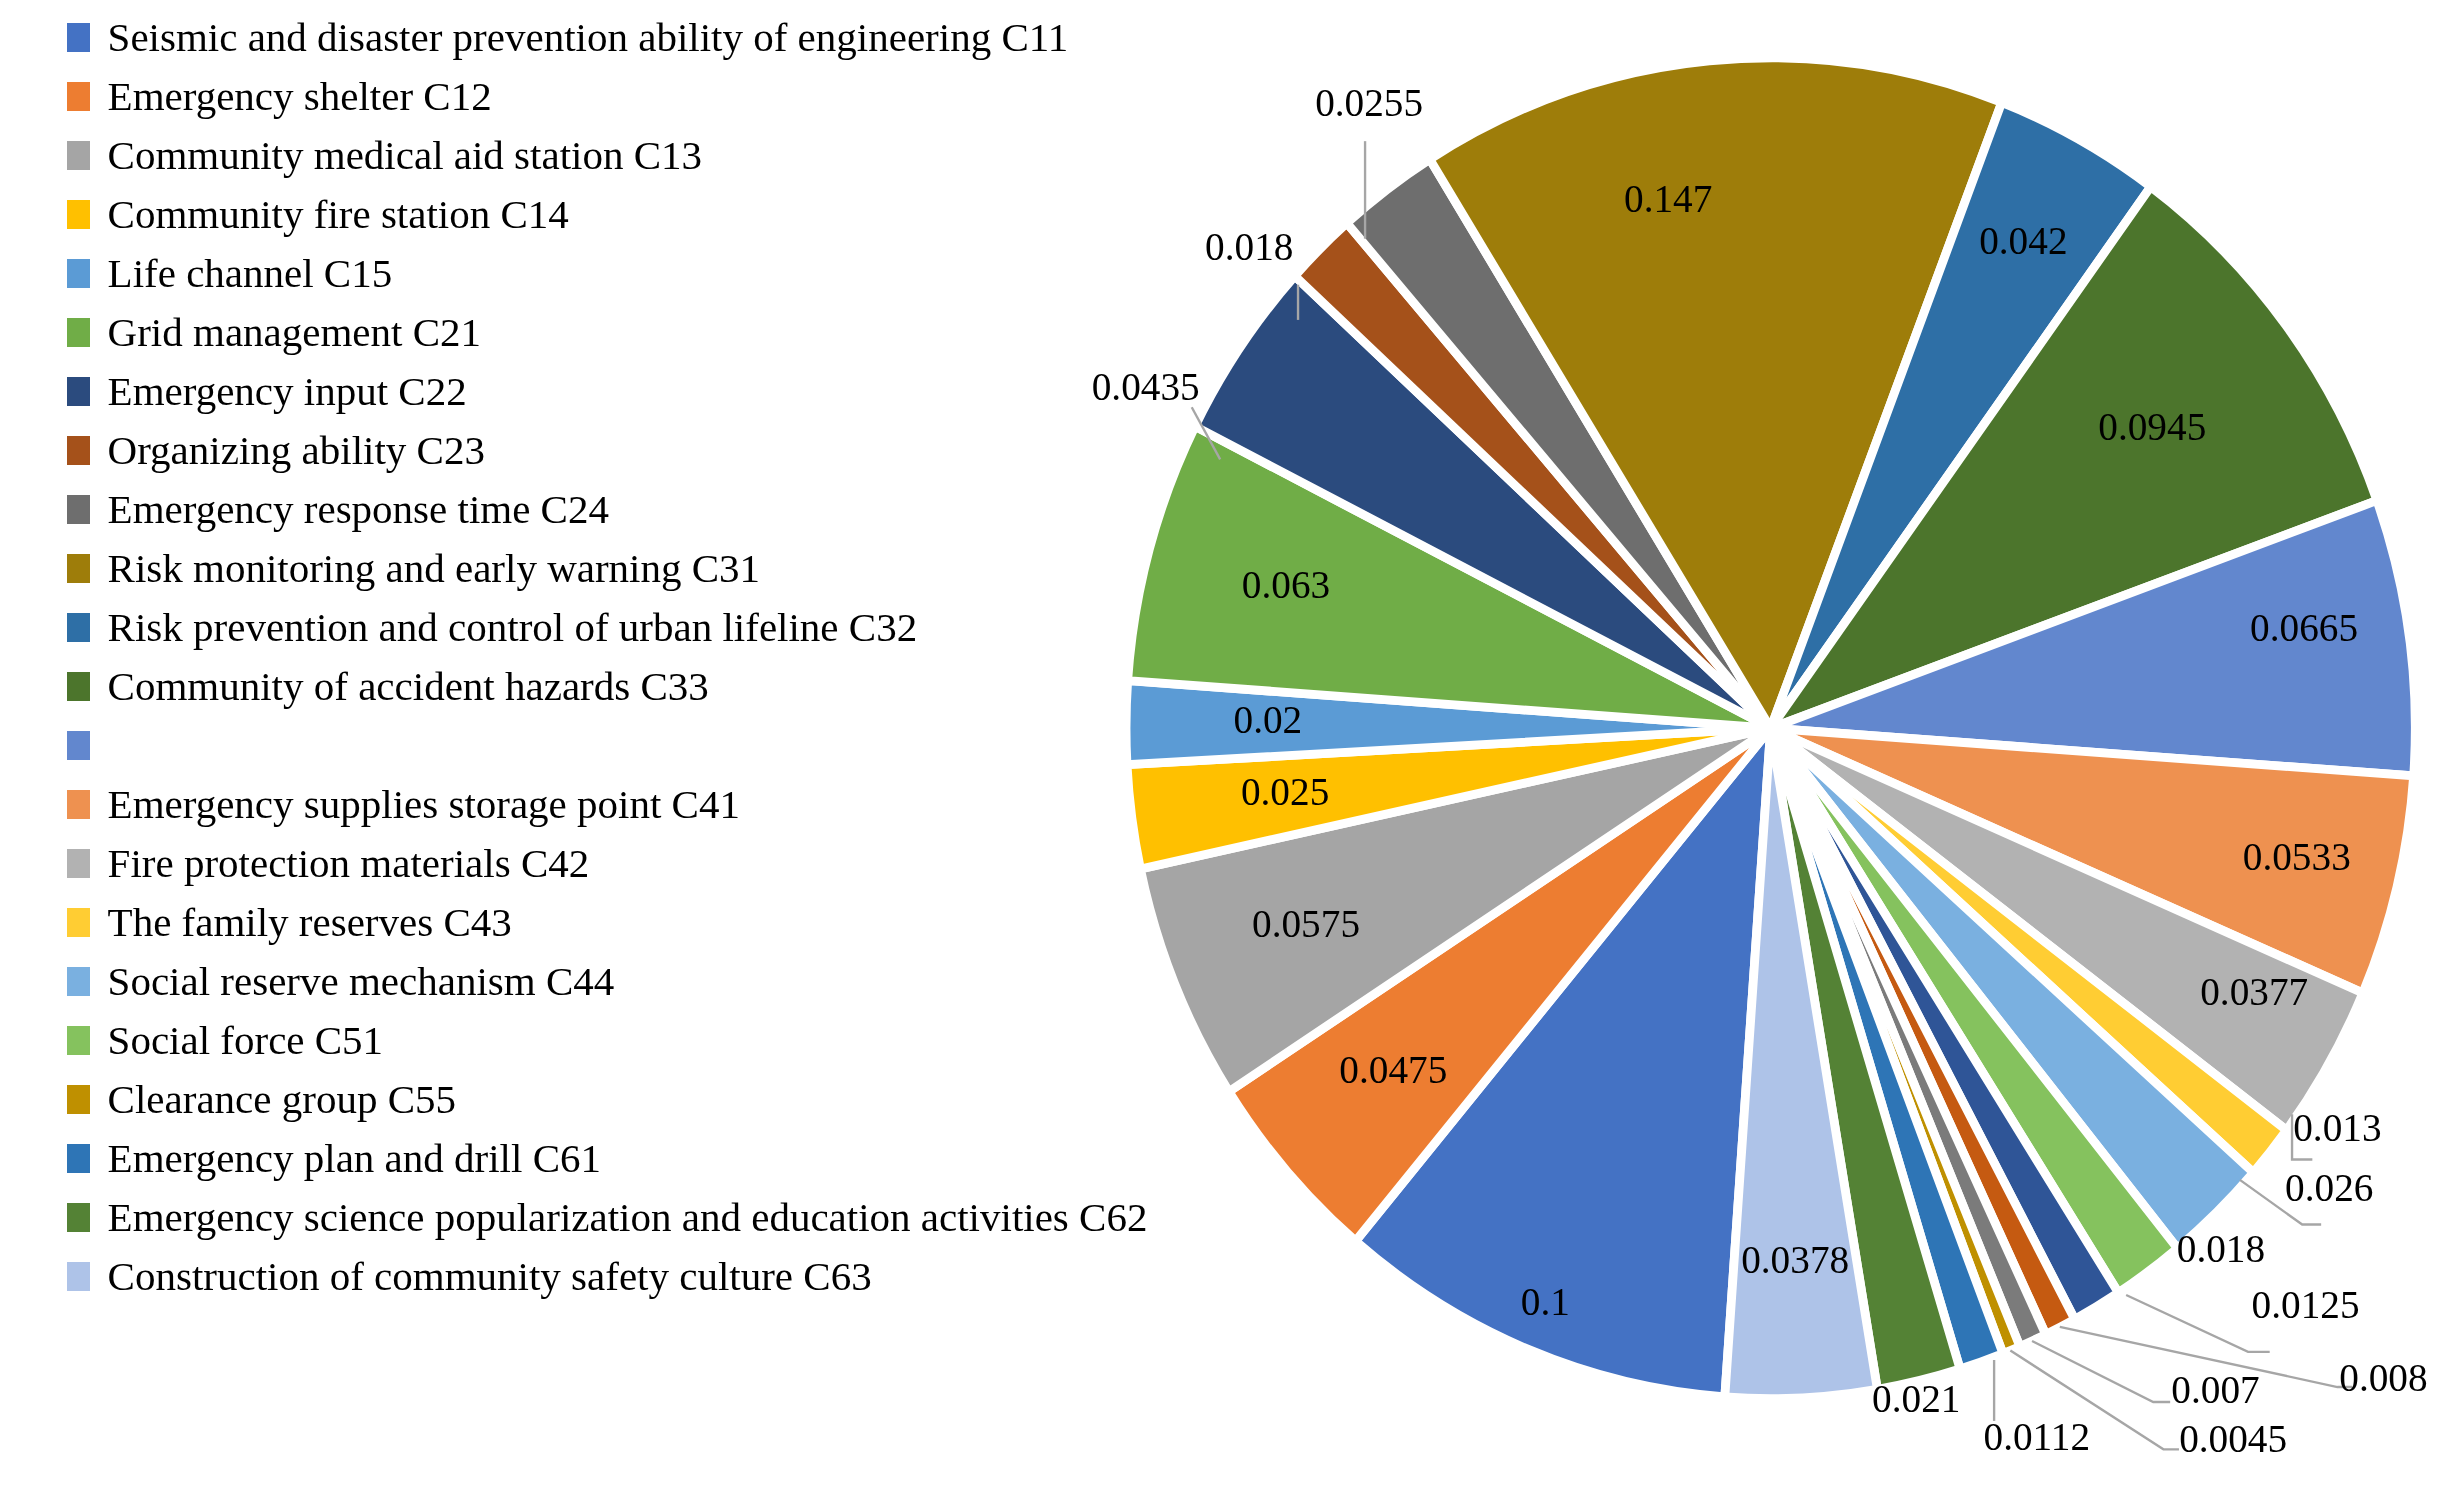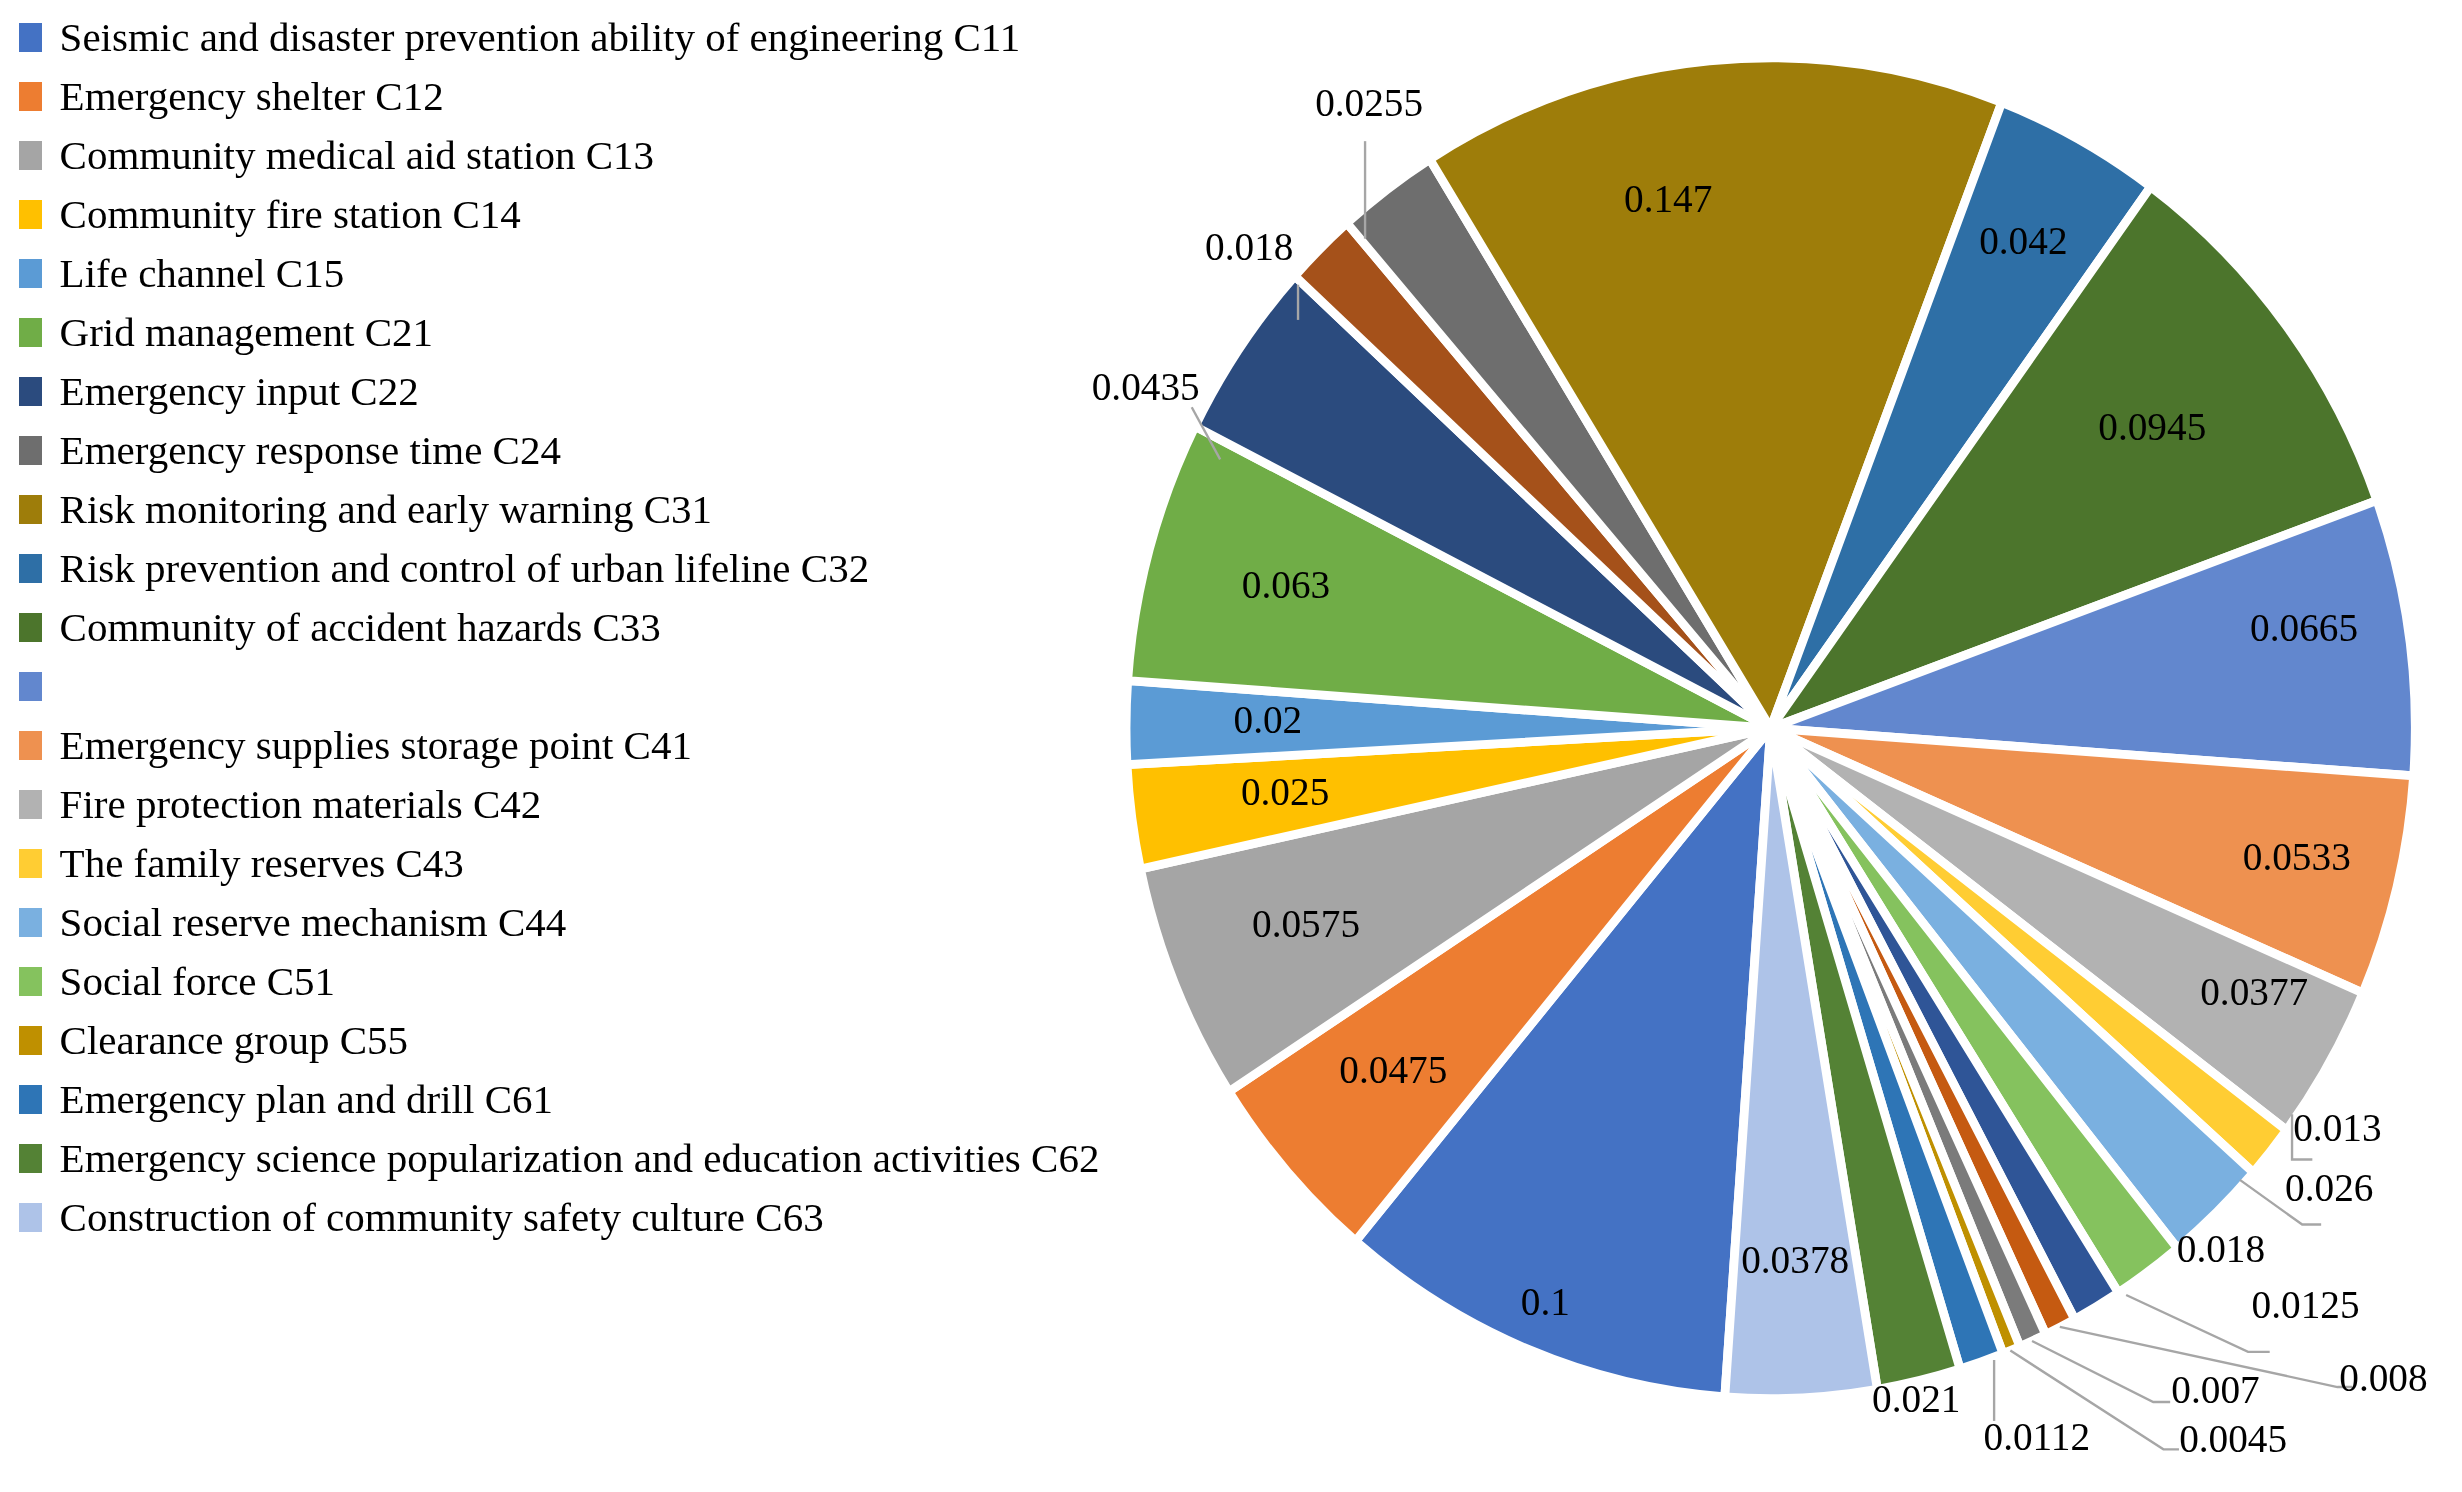--- a/index.html
+++ b/index.html
@@ -1,19 +1,19 @@
 <!DOCTYPE html>
 <html style="font-size:10.8px"><head>
 <meta charset="utf-8">
 <style>
   html,body{margin:0;padding:0;background:#ffffff;}
   body{width:2462px;height:1493px;position:relative;overflow:hidden;
        font-family:"Liberation Serif","DejaVu Serif",serif;}
   .legend{position:absolute;left:19px;top:8.1px;width:1260px;}
-  .legend-row{display:flex;align-items:center;height:59px;}
+  .legend-row{display:flex;align-items:center;height:59px;margin-left:48px;}
   .legend-swatch{width:23px;height:28.4px;flex:0 0 23px;margin-right:17.6px;}
   .legend-label{font-size:41px;color:#000;white-space:nowrap;line-height:1;}
   .chart-svg{position:absolute;left:0;top:0;}
   .slice-label{font-size:58px;fill:#000;}
   .leader{fill:none;stroke:#a6a6a6;stroke-width:3.5px;}
 </style>
 </head>
 <body>
 
 <div class="legend" id="legend">
@@ -37,20 +37,24 @@
       <span class="legend-swatch" style="background: rgb(91, 155, 213);"></span>
       <span class="legend-label">Life channel C15</span>
     </div>
     <div class="legend-row">
       <span class="legend-swatch" style="background: rgb(112, 173, 71);"></span>
       <span class="legend-label">Grid management C21</span>
     </div>
     <div class="legend-row">
       <span class="legend-swatch" style="background: rgb(43, 75, 126);"></span>
       <span class="legend-label">Emergency input C22</span>
+    </div>
+    <div class="legend-row">
+      <span class="legend-swatch" style="background: rgb(165, 81, 26);"></span>
+      <span class="legend-label">Organizing ability C23</span>
     </div>
     <div class="legend-row">
       <span class="legend-swatch" style="background: rgb(110, 110, 110);"></span>
       <span class="legend-label">Emergency response time C24</span>
     </div>
     <div class="legend-row">
       <span class="legend-swatch" style="background: rgb(158, 125, 10);"></span>
       <span class="legend-label">Risk monitoring and early warning C31</span>
     </div>
     <div class="legend-row">

